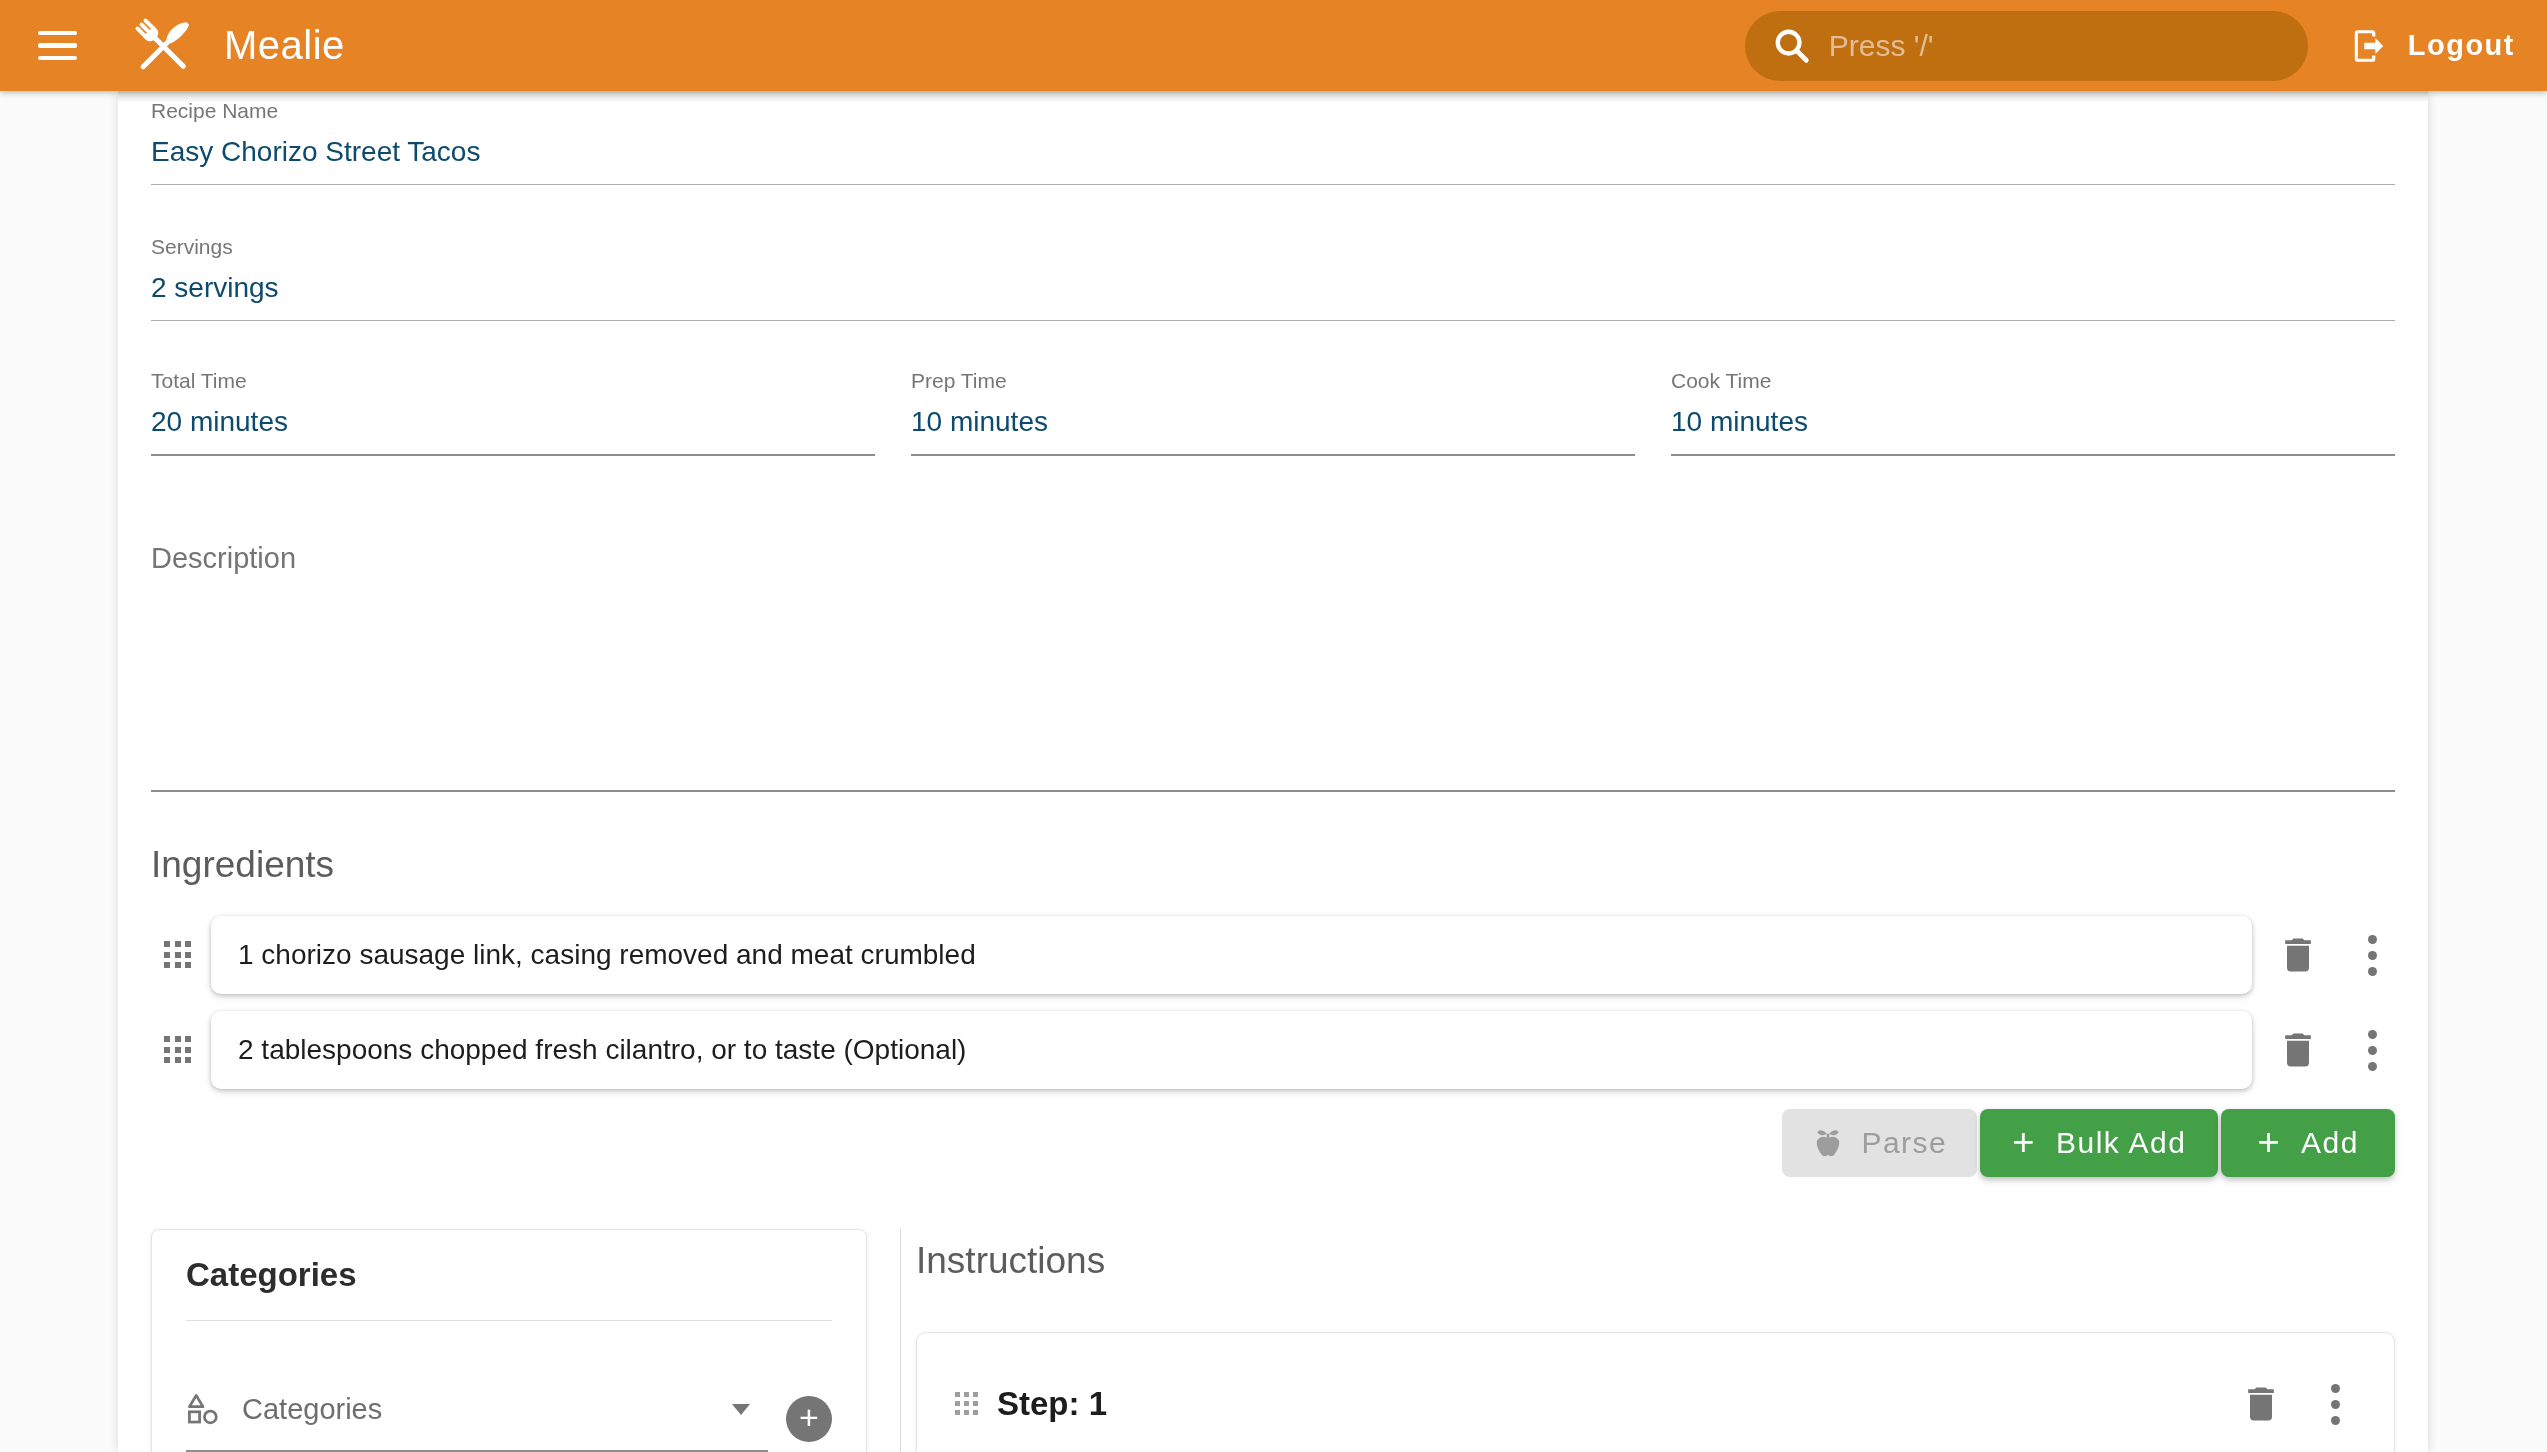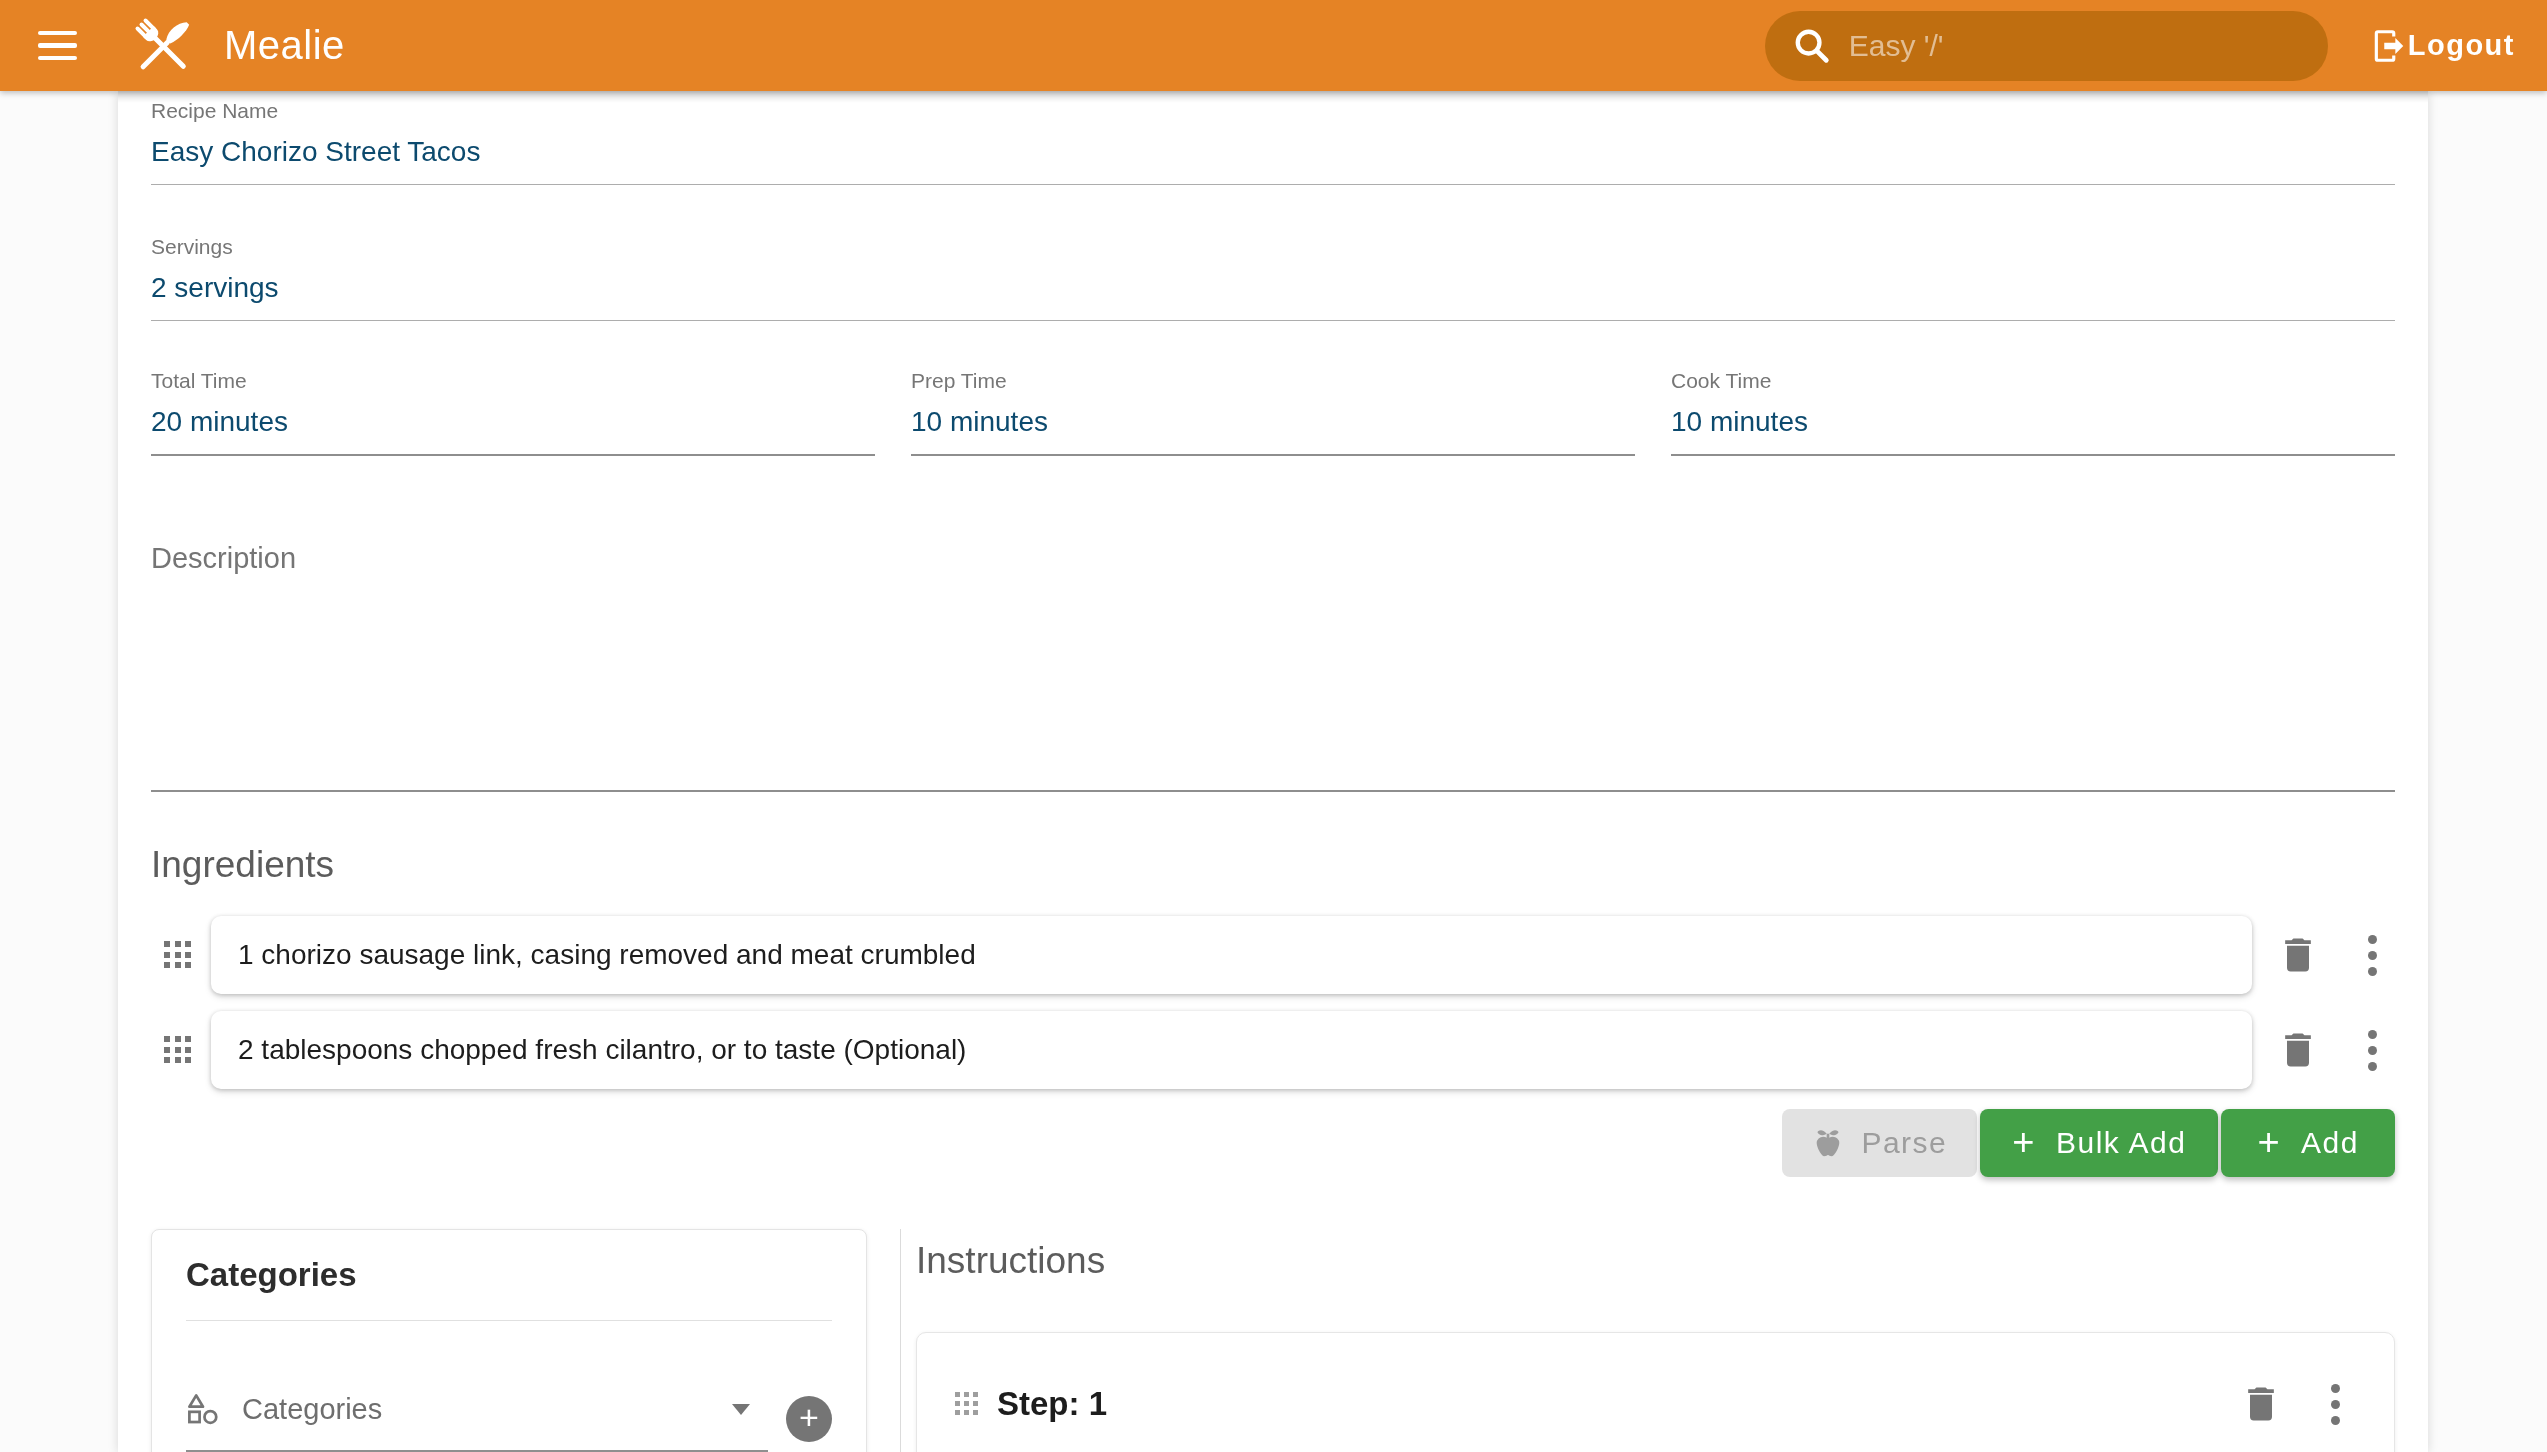--- a/index.html
+++ b/index.html
@@ -13,21 +13,21 @@
   .hamburger { width:48px; height:48px; display:flex; flex-direction:column;
     justify-content:center; gap:8px; cursor:pointer; background:none; border:none; }
   .hamburger span { display:block; width:39px; height:4.5px; background:#fff; border-radius:2px; }
   .logo { width:74px; height:74px; margin-left:40px; }
   .app-title { color:#fff; font-size:40px; font-weight:500; margin-left:24px; letter-spacing:0.5px; }
   .spacer { flex:1; }
   .searchbox { width:563px; height:70px; background:#bf6e10; border-radius:35px;
     display:flex; align-items:center; padding:0 28px; margin-right:42px; }
   .searchbox svg { flex:none; }
   .search-placeholder { color:rgba(255,255,255,.55); font-size:30px; margin-left:18px; }
-  .logout { display:flex; align-items:center; gap:0; background:none; border:none;
+  .logout { display:flex; align-items:center; gap:20px; background:none; border:none;
     color:#fff; font-size:29px; font-weight:700; letter-spacing:1.5px; cursor:pointer;
     font-family:inherit; }
 
   
   .main-card { position:relative; margin:0 118px; width:2310px; height:1362px;
     background:#fff; box-shadow:0 0 10px rgba(0,0,0,.14); padding:0 33px; overflow:hidden; }
   .main-card::before { content:""; position:absolute; left:0; top:0; right:0; height:12px;
     background:linear-gradient(rgba(0,0,0,.14),rgba(0,0,0,0)); pointer-events:none; }
 
   .field-label { font-size:21px; color:#767676; }
@@ -132,21 +132,21 @@
 
   <div class="app-title">Mealie</div>
 
   <div class="spacer"></div>
 
   <div class="searchbox">
     <svg width="38" height="38" viewBox="0 0 28 28">
       <circle cx="11.5" cy="11.5" r="8" fill="none" stroke="#ffffff" stroke-width="3.2"></circle>
       <line x1="17.6" y1="17.6" x2="24.5" y2="24.5" stroke="#ffffff" stroke-width="3.6" stroke-linecap="round"></line>
     </svg>
-    <span class="search-placeholder">Easy '/'</span>
+    <span class="search-placeholder">Press '/'</span>
   </div>
 
   <button class="logout">
     <svg width="38" height="38" viewBox="0 0 24 24">
       <path fill="#ffffff" d="M16,17V14H9V10H16V7L21,12L16,17M14,2A2,2 0 0,1 16,4V6H14V4H5V20H14V18H16V20A2,2 0 0,1 14,22H5A2,2 0 0,1 3,20V4A2,2 0 0,1 5,2H14Z"></path>
     </svg>
     <span>Logout</span>
   </button>
 </header>
 

